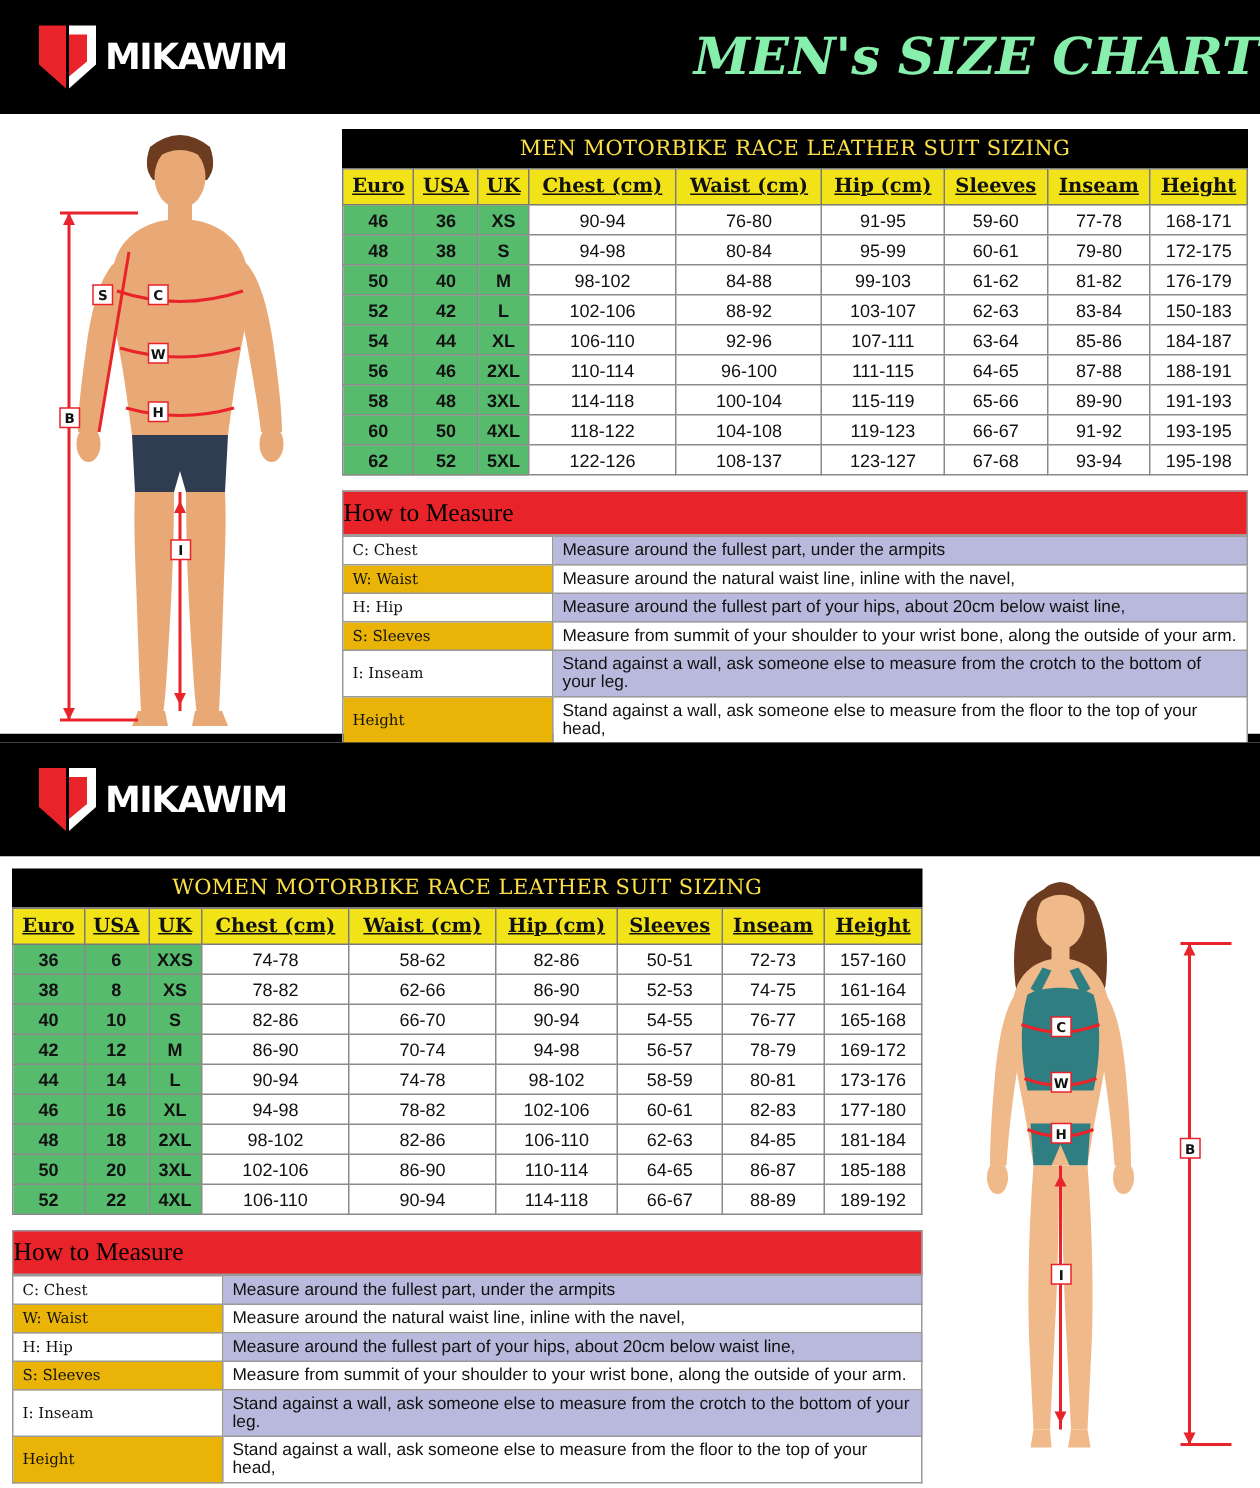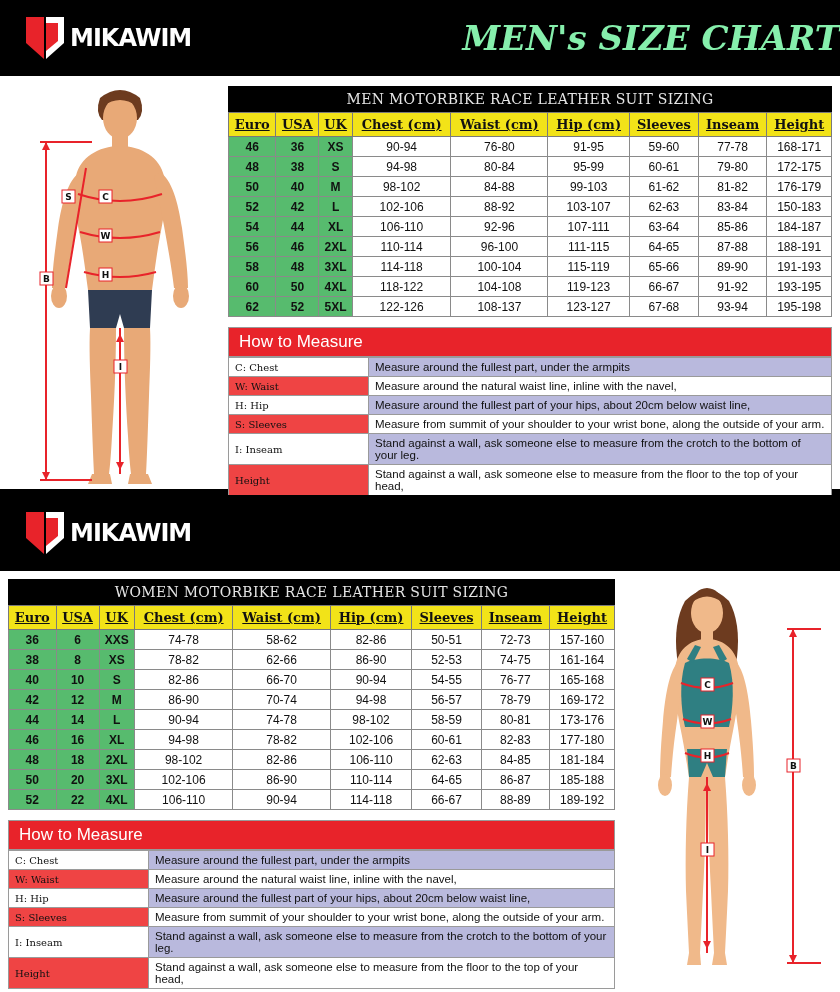--- a/index.html
+++ b/index.html
@@ -41,48 +41,48 @@
   .men-right { width:612px; padding:10px 8px 0 0; }
 
   .women-body { display:flex; width:840px; }
   .women-left { width:615px; padding:8px 0 0 8px;}
   .women-figure { width:225px; position:relative; }
 
   
   table { border-collapse:collapse; }
   .size-table { width:100%; font-size:11.5px; }
   .size-table caption {
-    background:#000; color:#e5e5e5; font-family:"DejaVu Serif", serif;
+    background:#000; color:#fde047; font-family:"DejaVu Serif", serif;
     font-size:14px; padding:5px 0; letter-spacing:.3px;
   }
   .size-table th {
     background:#f2e318; color:#111; font-weight:bold; font-size:13px;
     border:1px solid #7a7a7a; padding:4px 3px; text-align:center;
     font-family:"DejaVu Serif", serif;
     text-decoration:underline;
   }
   .size-table td {
     border:1px solid #8a8a8a; padding:2.5px 3px; text-align:center;
     background:#b9b9dd; color:#111; font-size:12px;
   }
   .size-table td.green { background:#57bb6e; font-weight:bold; }
   .size-table td.white { background:#ffffff; }
 
   
   .howto { margin-top:10px; width:100%; }
   .howto-title {
-    background:#e8232a; color:#ffffff; font-family:Liberation Sans, sans-serif;
-    font-size:17px; padding:4px 10px; border:1px solid #999;
+    background:#e8232a; color:#000000; font-family:Liberation Serif, serif;
+    font-size:17px; padding:4px 0; border:1px solid #999;
   }
   .howto table { width:100%; font-size:11.5px; }
   .howto td { border:1px solid #9a9a9a; padding:3px 6px; }
   .howto td.k { width:140px; background:#ffffff; font-family:"DejaVu Serif", serif; font-size:10px;}
   .howto td.v { background:#b9b9dd; font-size:11.5px; }
   .howto tr.alt td.v { background:#ffffff; }
-  .howto tr.alt td.k { background:#ef4444; }
+  .howto tr.alt td.k { background:#eab308; }
 
   
   .divider { height:6px; background:#000; width:840px; }
 
   
   .fig { position:absolute; top:0; left:0; }
 </style>
 </head>
 <body>
 

